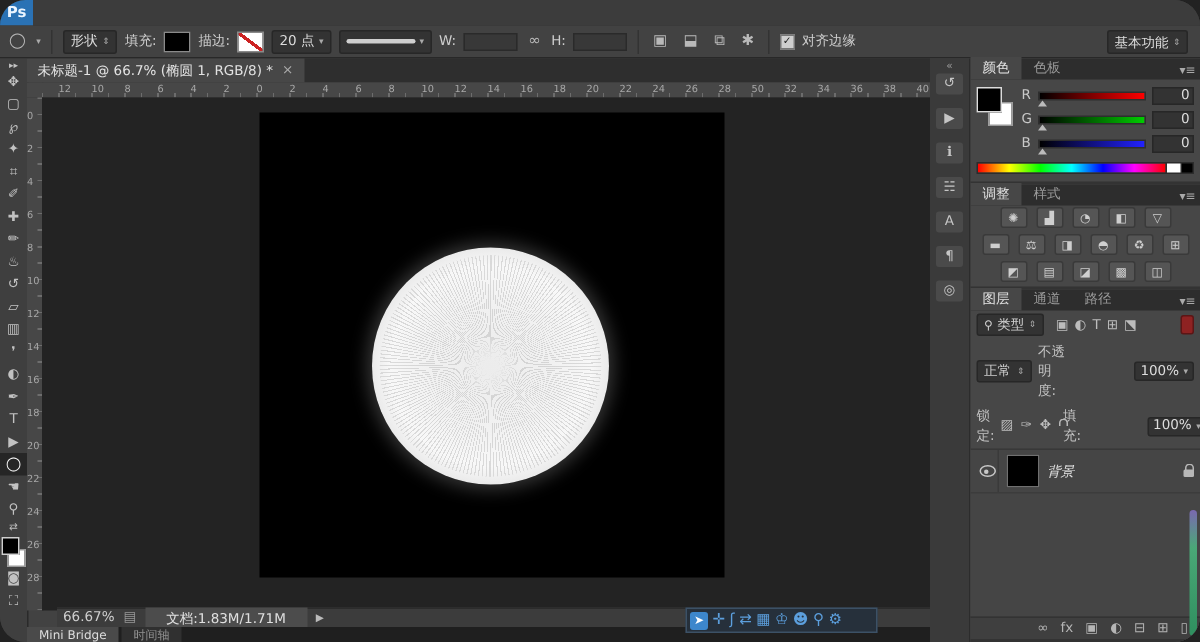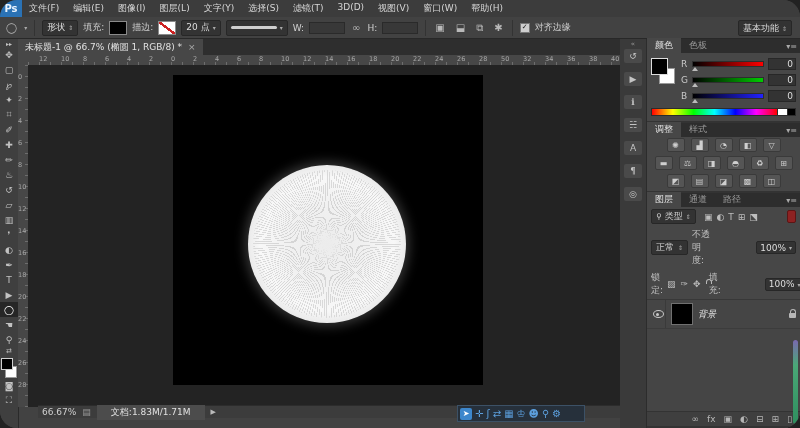--- a/index.html
+++ b/index.html
@@ -134,33 +134,20 @@
   #edge-artifact{position:absolute;left:793px;top:340px;width:5px;height:84px;border-radius:3px;
       background:linear-gradient(to bottom,#7a68b0 0%,#4aa877 30%,#2f8f5f 100%);z-index:6;}
 </style>
 </head>
 <body>
 
 <div id="app">
 
   <div id="menubar">
     <div id="ps-logo">Ps</div>
-    <div style="display:flex;">
-        <span class="menu-item">文件(F)</span>
-        <span class="menu-item">编辑(E)</span>
-        <span class="menu-item">图像(I)</span>
-        <span class="menu-item">图层(L)</span>
-        <span class="menu-item">文字(Y)</span>
-        <span class="menu-item">选择(S)</span>
-        <span class="menu-item">滤镜(T)</span>
-        <span class="menu-item">3D(D)</span>
-        <span class="menu-item">视图(V)</span>
-        <span class="menu-item">窗口(W)</span>
-        <span class="menu-item">帮助(H)</span>
-      </div>
   </div>
 
   <div id="optionsbar">
     <span class="opt-icon">◯</span>
     <span class="ddarrow">▾</span>
     <span class="opt-sep"></span>
     <span class="fieldbox">
       <span>形状</span>
       <span class="ddarrow">⇕</span>
     </span>
@@ -334,20 +321,24 @@
     </div>
   </div>
 
   <div id="statusbar">
     <span>66.67%</span>
     <span style="color:#999;">▤</span>
     <span id="doc-info">文档:1.83M/1.71M</span>
     <span style="color:#bbb;font-size:7px;">▶</span>
   </div>
 
+  <div id="bottomtabs">
+    <span class="btab active">Mini Bridge</span>
+    <span class="btab inactive">时间轴</span>
+  </div>
 
   <div id="float-toolbar">
       <span class="fl-icon boxed">➤</span>
       <span class="fl-icon">✛</span>
       <span class="fl-icon">ʃ</span>
       <span class="fl-icon">⇄</span>
       <span class="fl-icon">▦</span>
       <span class="fl-icon">♔</span>
       <span class="fl-icon">☻</span>
       <span class="fl-icon">⚲</span>

